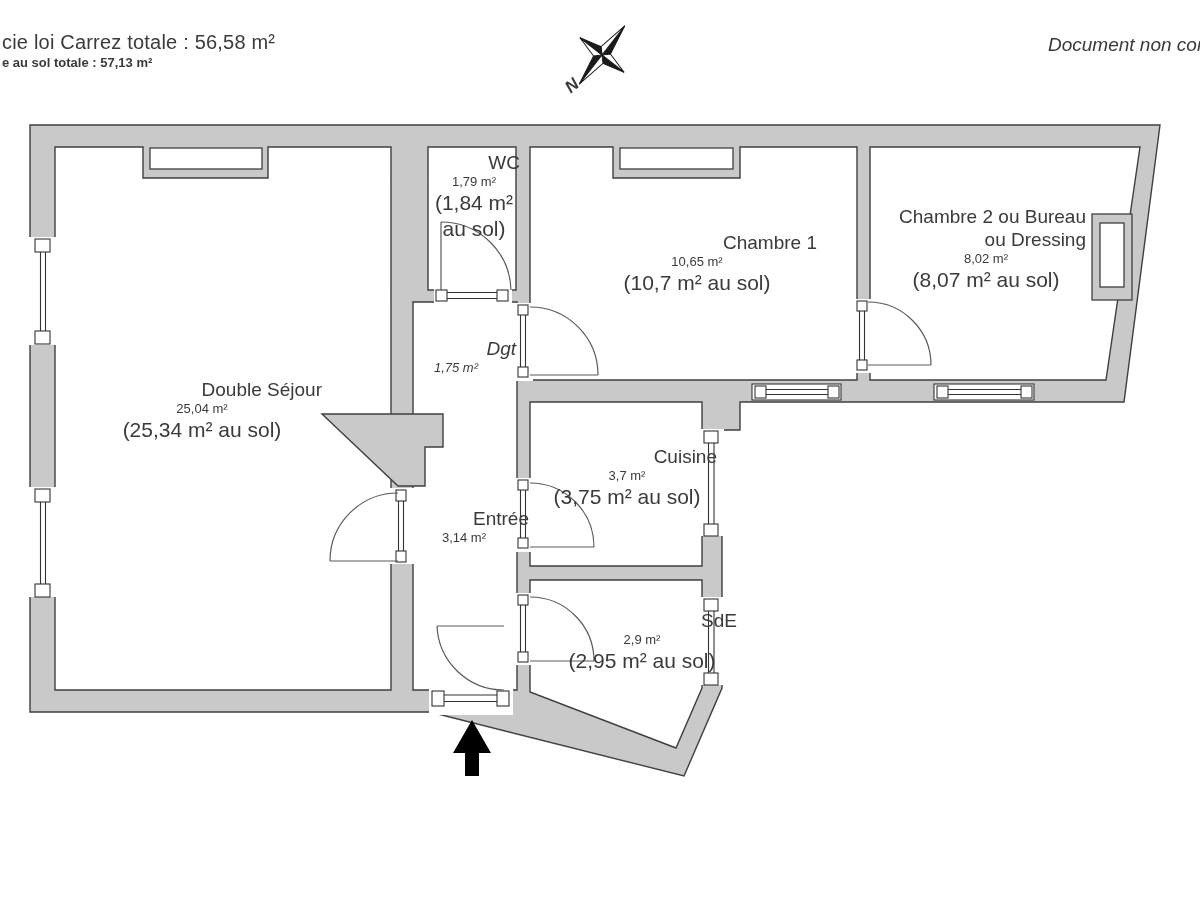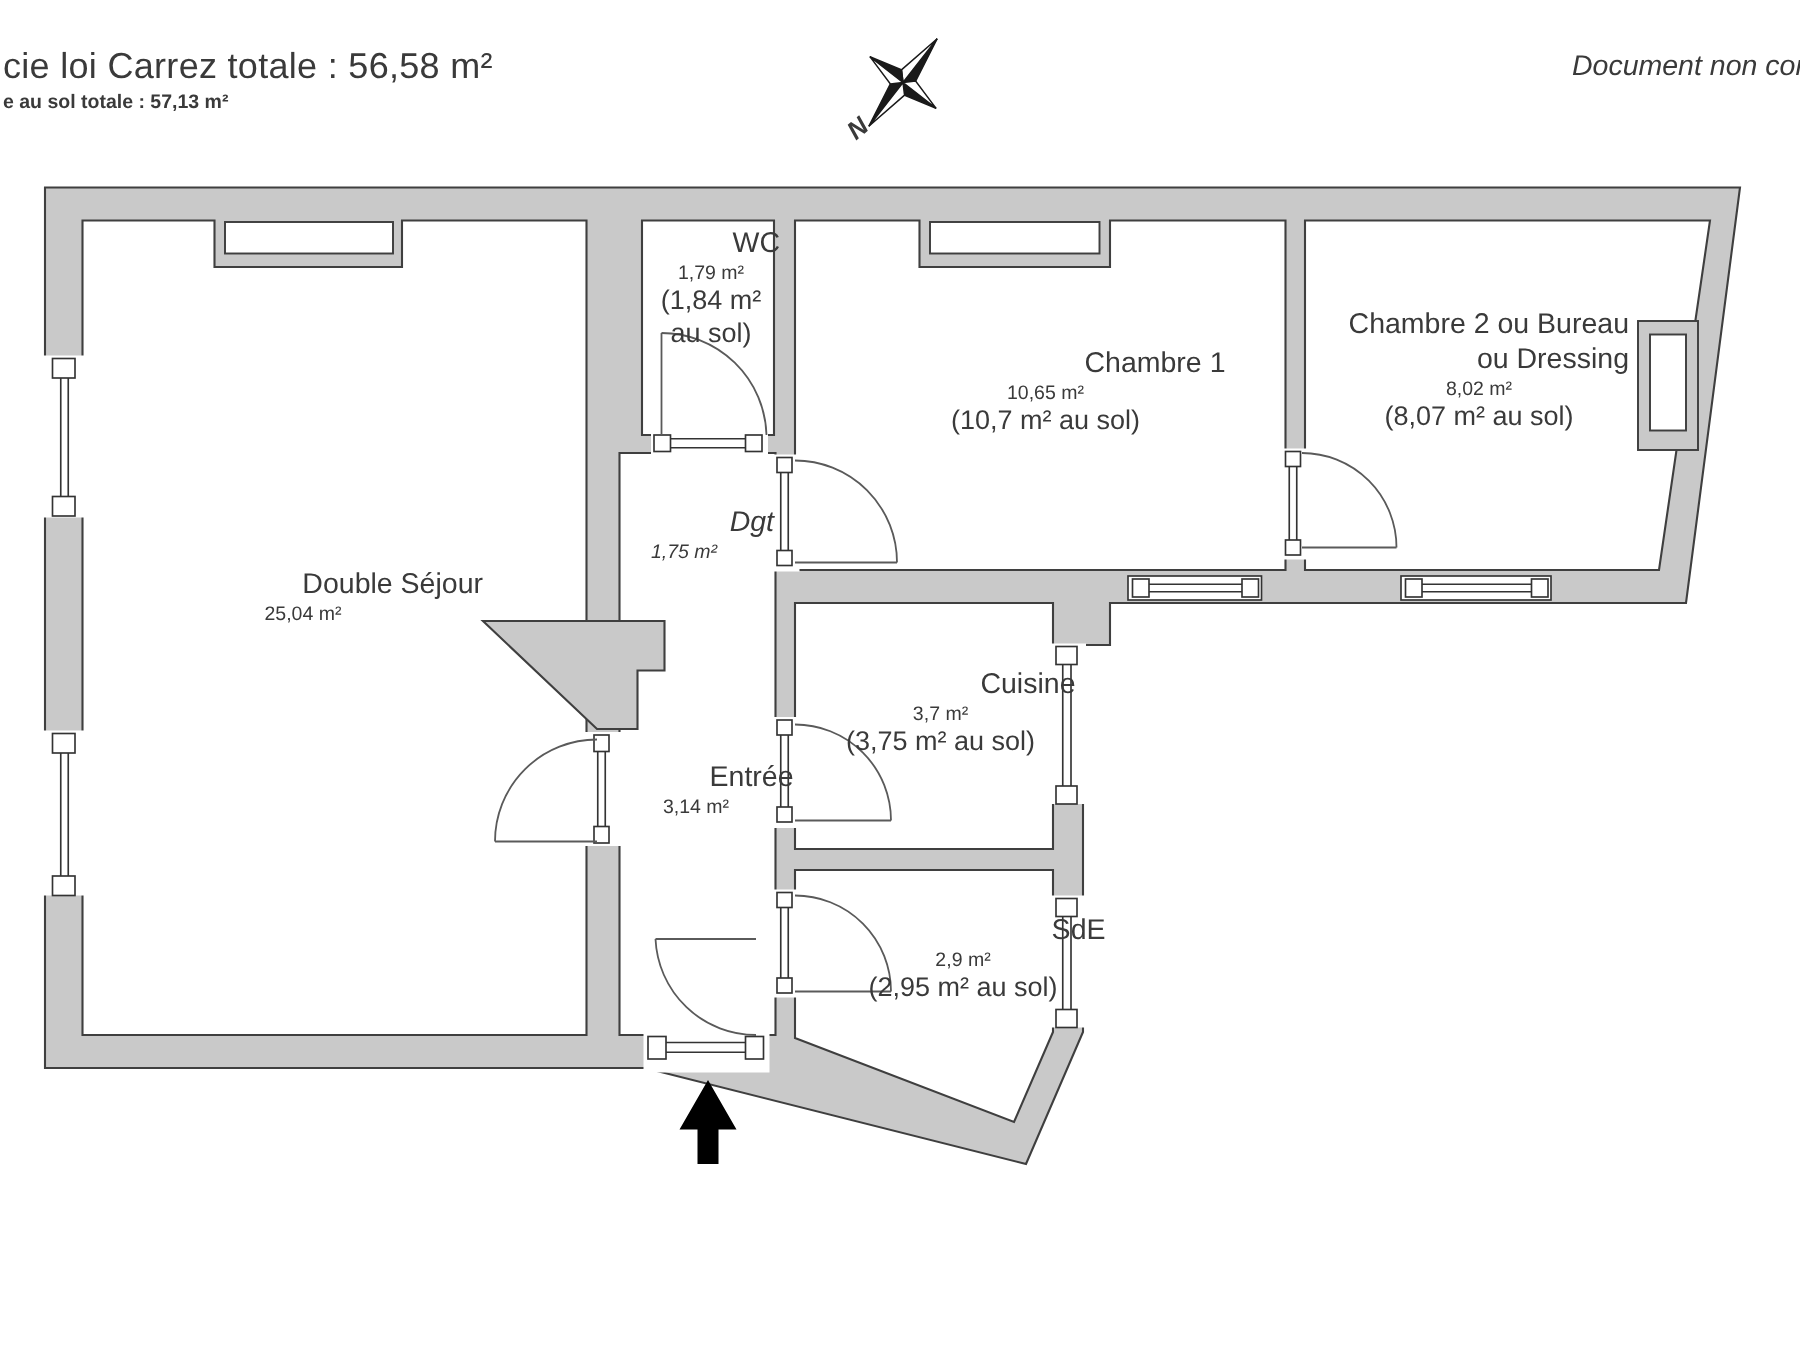--- a/index.html
+++ b/index.html
@@ -1,26 +1,26 @@
 <!DOCTYPE html>
 <html><head>
 <meta charset="utf-8">
 <style>
   html,body{margin:0;padding:0;background:#ffffff;}
   .stage{position:relative;width:1200px;height:900px;overflow:hidden;background:#fff;
          font-family:"Liberation Sans",sans-serif;color:#3a3a3a;}
   .plan-svg{position:absolute;left:0;top:0;}
   .hdr-left{position:absolute;left:2px;top:30px;line-height:1.25;}
-  .hdr-left .l1{font-size:24px;letter-spacing:.2px;}
+  .hdr-left .l1{font-size:20px;letter-spacing:.2px;}
   .hdr-left .l2{font-size:13px;font-weight:bold;}
   .hdr-right{position:absolute;left:1048px;top:34px;font-size:19px;font-style:italic;white-space:nowrap;}
   .room-label{position:absolute;transform:translateX(-50%);text-align:center;line-height:1.22;}
   .room-name{font-size:19px;text-align:right;}
   .room-area{font-size:13px;}
-  .room-floor{font-size:18px;}
+  .room-floor{font-size:21px;}
   .north-n{position:absolute;left:566px;top:76px;font-size:17px;font-style:italic;
            transform:rotate(-40deg);font-weight:600;}
 </style>
 </head>
 <body>
 
 <div class="stage">
 
   <svg class="plan-svg" width="1200" height="900" viewBox="0 0 1200 900">
 
@@ -202,20 +202,21 @@
   <div class="hdr-left">
     <div class="l1">cie loi Carrez totale :  56,58 m²</div>
     <div class="l2">e au sol totale :  57,13 m²</div>
   </div>
   <div class="hdr-right">Document non cor</div>
   <div class="north-n">N</div>
 
   <div class="room-label" style="left:202px;top:378px;width:240px;">
     <div class="room-name">Double Séjour</div>
     <div class="room-area">25,04 m²</div>
+    <div class="room-floor">(25,34 m² au sol)</div>
   </div>
 
   <div class="room-label" style="left:474px;top:151px;width:92px;">
     <div class="room-name">WC</div>
     <div class="room-area">1,79 m²</div>
     <div class="room-floor">(1,84 m² au sol)</div>
   </div>
 
   <div class="room-label" style="left:456px;top:337px;width:120px;font-style:italic;">
     <div class="room-name">Dgt</div>

